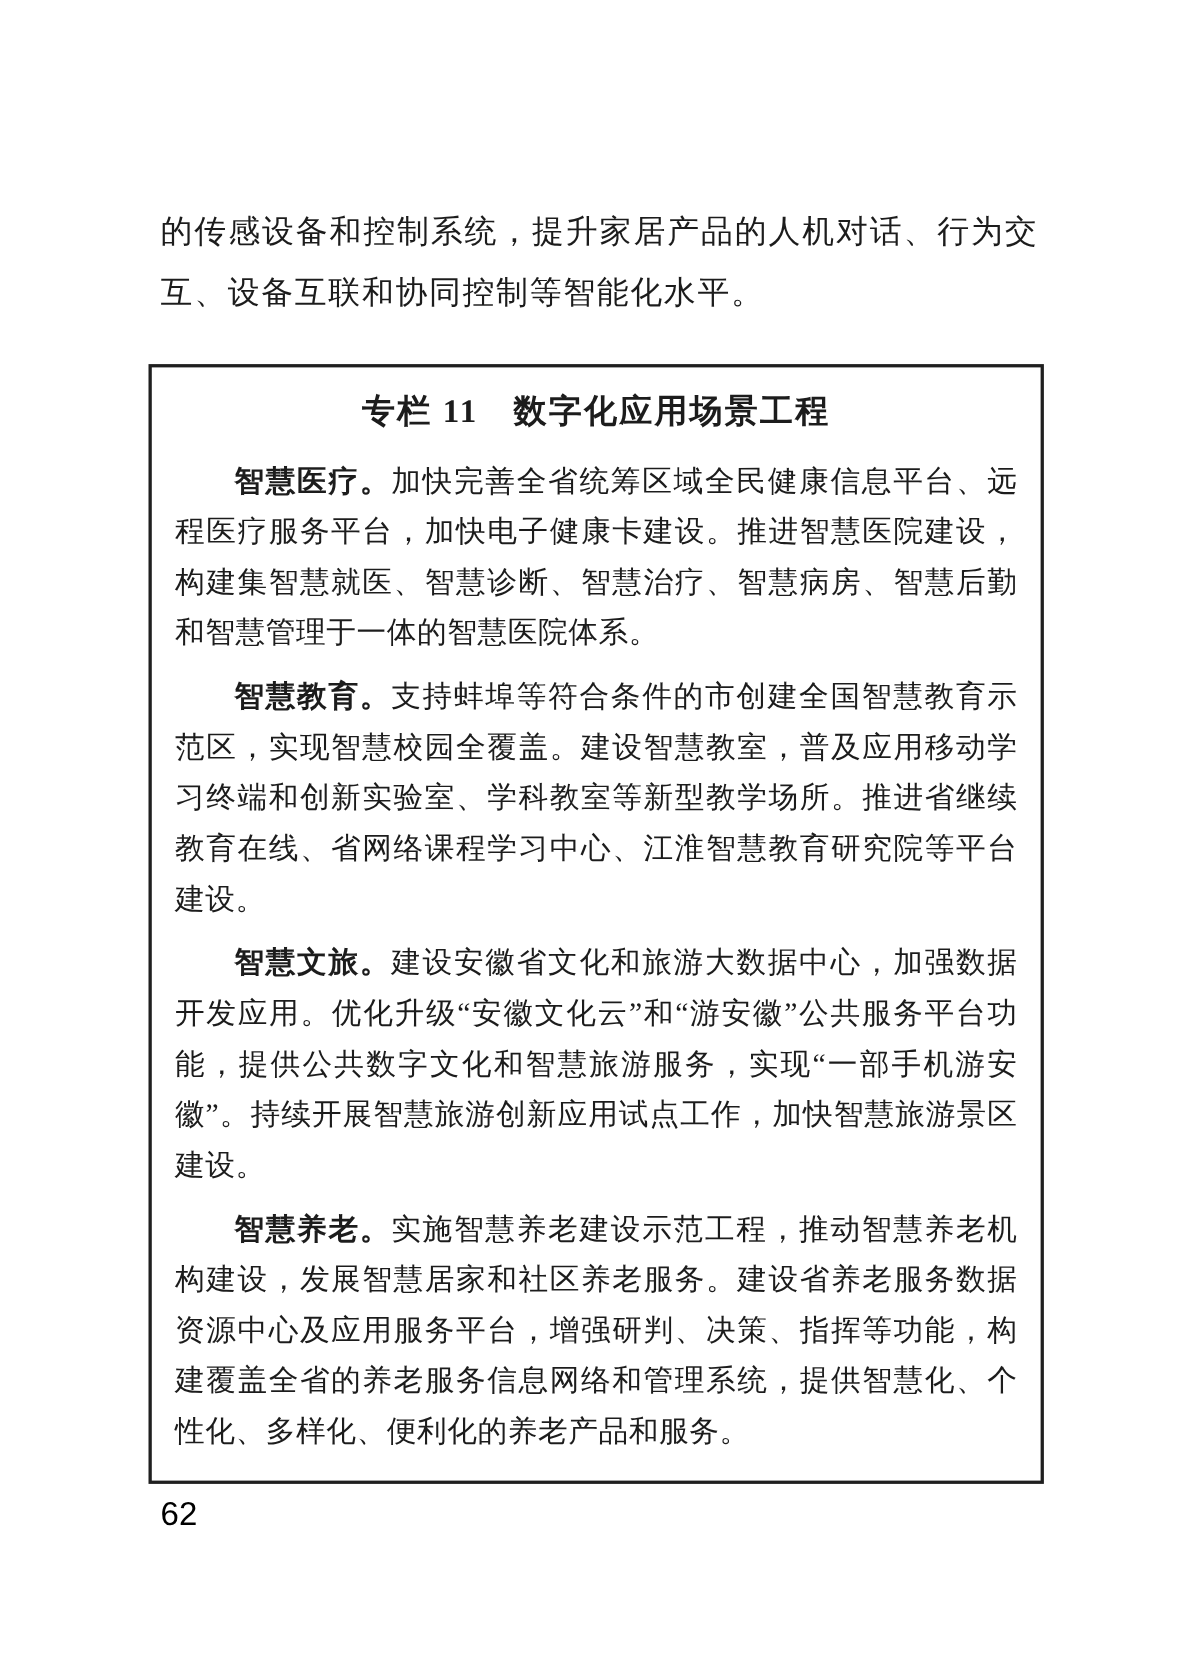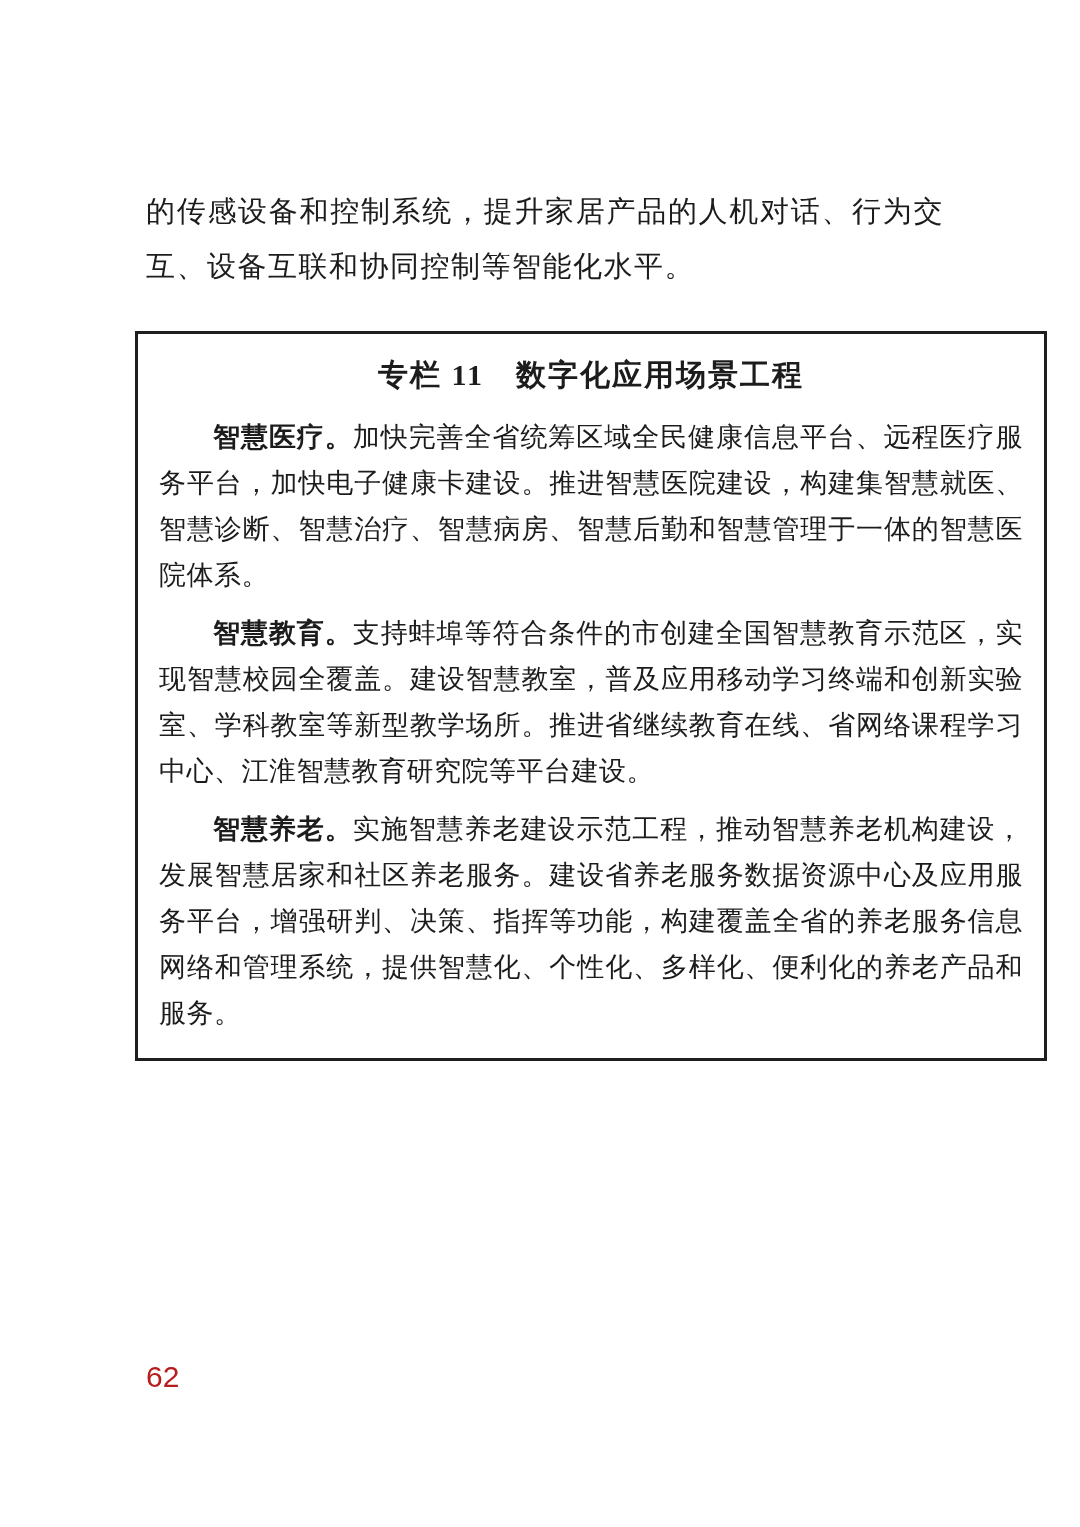--- a/index.html
+++ b/index.html
@@ -29,21 +29,21 @@
     font-size: 29px;
     line-height: 55px;
     letter-spacing: 1.5px;
     text-align: justify;
     text-justify: inter-character;
   }
   .column-box {
     position: absolute;
     left: 135px;
     top: 331px;
-    width: 912px;
+    width: 814px;
     box-sizing: border-box;
     border: 3px solid #1f1f1f;
     padding: 14px 9px 10px 9px;
     background: #ffffff;
   }
   .box-title {
     text-align: center;
     font-weight: bold;
     font-size: 30px;
     line-height: 42px;
@@ -61,41 +61,44 @@
   }
   .box-para .lead {
     font-weight: bold;
   }
   .page-number {
     position: absolute;
     left: 146px;
     top: 1360px;
     font-size: 30px;
     font-family: "Liberation Sans", sans-serif;
-    color: #b91c1c;
+    color: #000000;
   }
 </style>
 </head>
 <body>
 
 <div class="page">
 
   <p class="top-text">的传感设备和控制系统，提升家居产品的人机对话、行为交互、设备互联和协同控制等智能化水平。</p>
 
   <div class="column-box">
     <div class="box-title">专栏 11　数字化应用场景工程</div>
 
     <p class="box-para">
       <span class="lead">智慧医疗。</span><span>加快完善全省统筹区域全民健康信息平台、远程医疗服务平台，加快电子健康卡建设。推进智慧医院建设，构建集智慧就医、智慧诊断、智慧治疗、智慧病房、智慧后勤和智慧管理于一体的智慧医院体系。</span>
     </p>
 
     <p class="box-para">
       <span class="lead">智慧教育。</span><span>支持蚌埠等符合条件的市创建全国智慧教育示范区，实现智慧校园全覆盖。建设智慧教室，普及应用移动学习终端和创新实验室、学科教室等新型教学场所。推进省继续教育在线、省网络课程学习中心、江淮智慧教育研究院等平台建设。</span>
     </p>
 
+    <p class="box-para">
+      <span class="lead">智慧文旅。</span><span>建设安徽省文化和旅游大数据中心，加强数据开发应用。优化升级“安徽文化云”和“游安徽”公共服务平台功能，提供公共数字文化和智慧旅游服务，实现“一部手机游安徽”。持续开展智慧旅游创新应用试点工作，加快智慧旅游景区建设。</span>
+    </p>
 
     <p class="box-para">
       <span class="lead">智慧养老。</span><span>实施智慧养老建设示范工程，推动智慧养老机构建设，发展智慧居家和社区养老服务。建设省养老服务数据资源中心及应用服务平台，增强研判、决策、指挥等功能，构建覆盖全省的养老服务信息网络和管理系统，提供智慧化、个性化、多样化、便利化的养老产品和服务。</span>
     </p>
 
   </div>
 
   <div class="page-number">62</div>
 
 </div>

